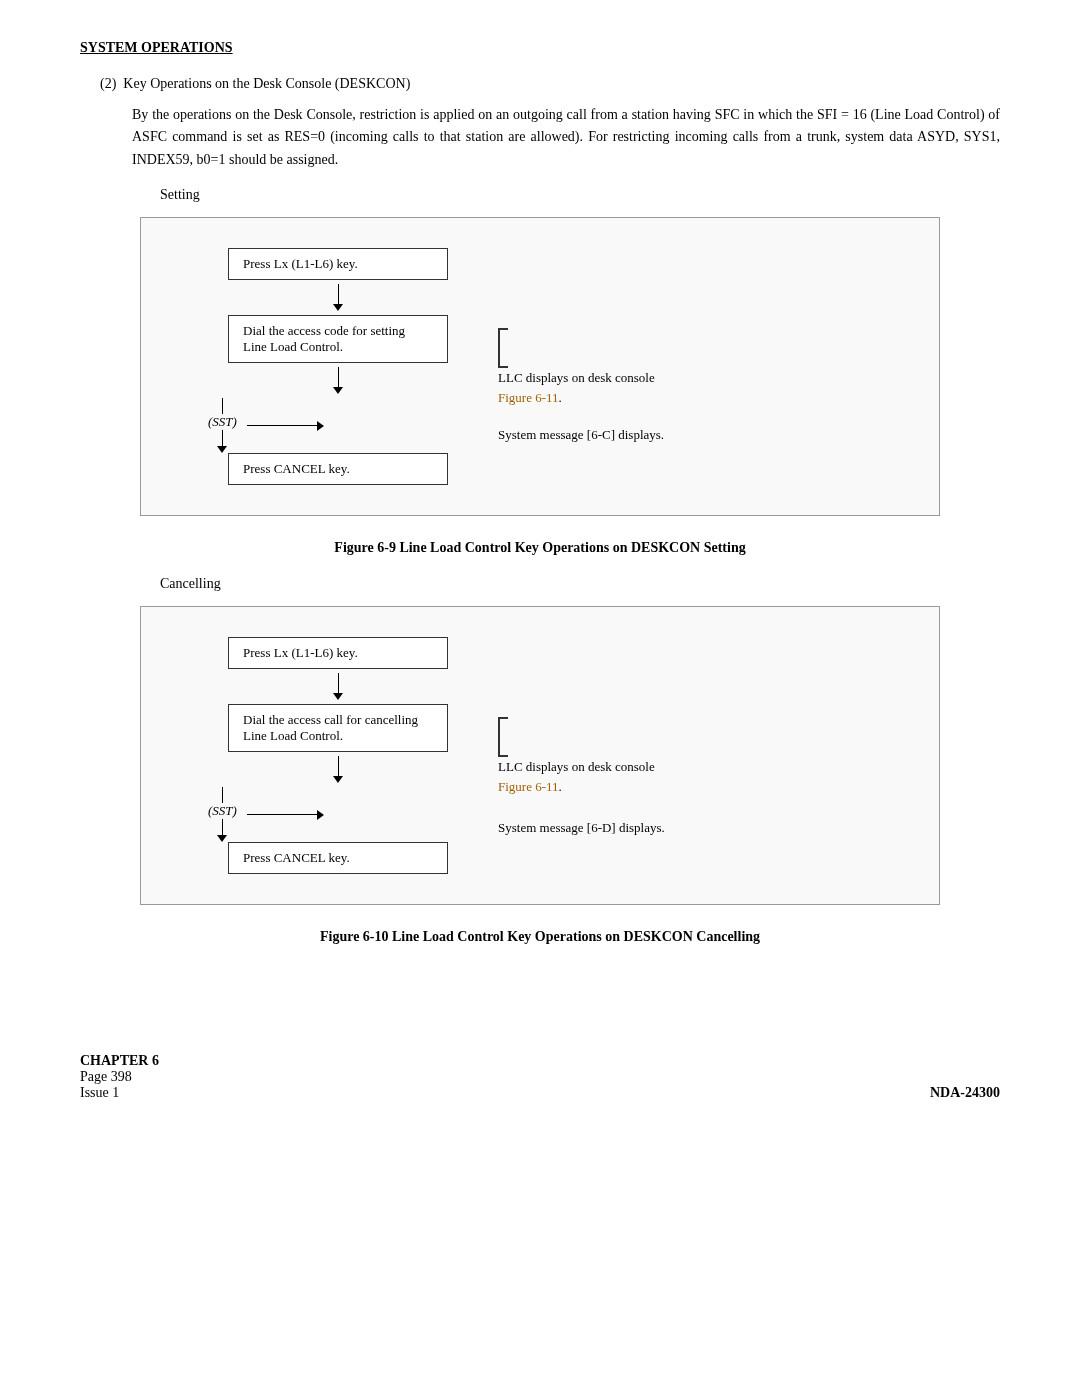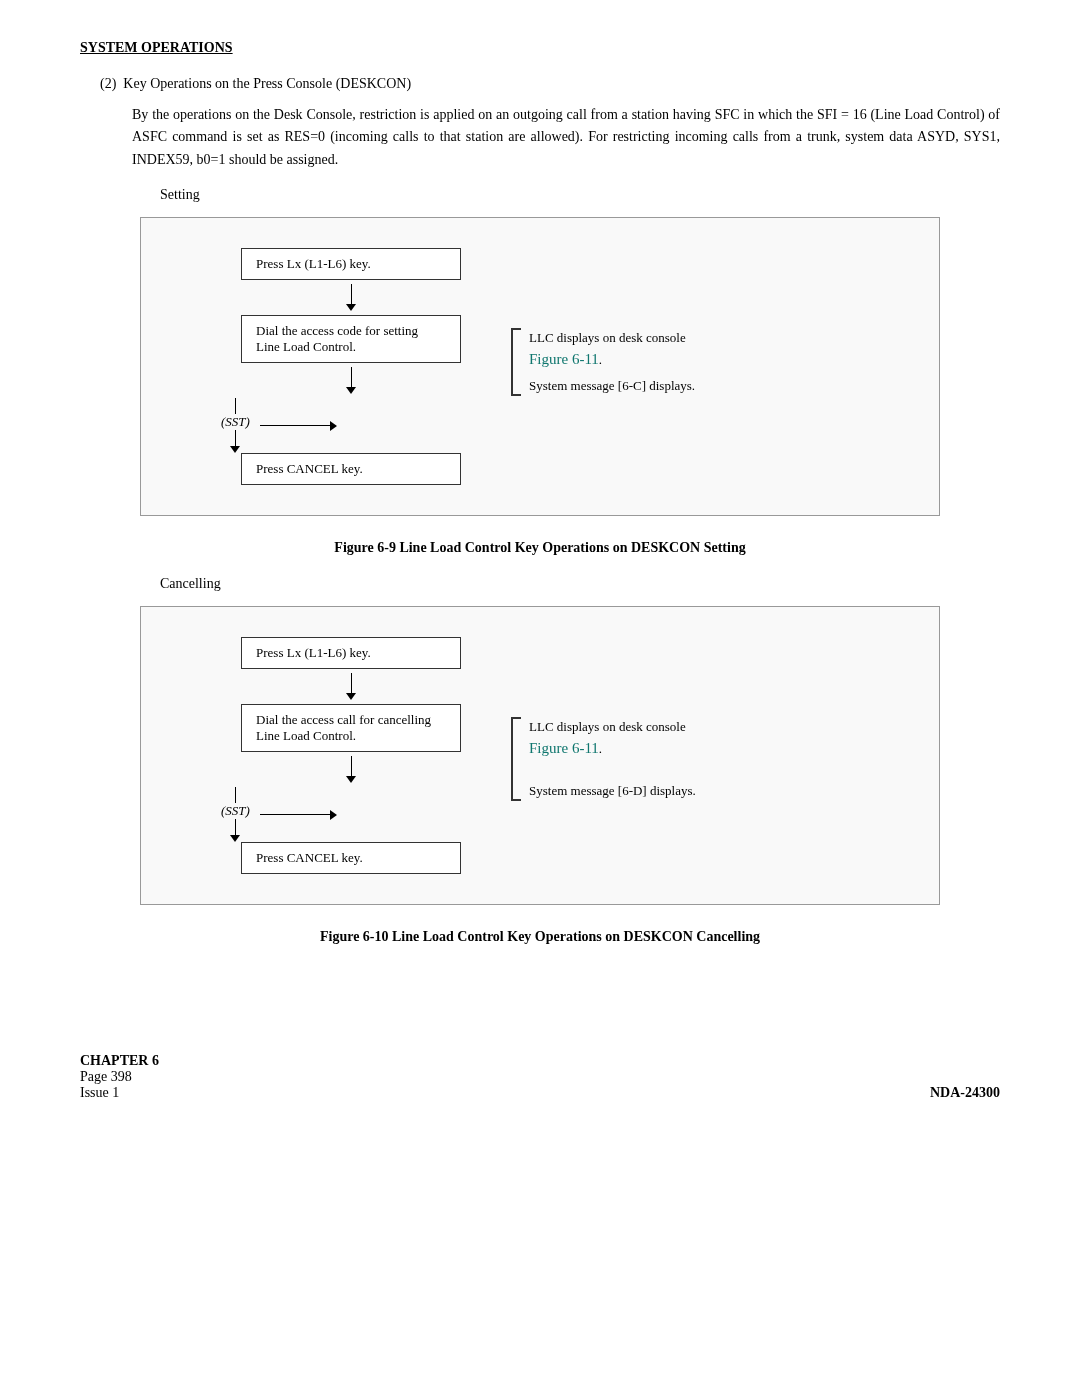--- a/index.html
+++ b/index.html
@@ -55,21 +55,21 @@
       padding: 30px 20px 30px 20px;
       background: #f9f9f9;
       position: relative;
     }
 
     .flow-left {
       display: flex;
       flex-direction: column;
       align-items: center;
       width: 260px;
-      margin-left: 60px;
+      margin-left: 47px;
     }
 
     .flow-box {
       border: 1px solid #333;
       padding: 7px 14px;
       font-size: 13px;
       text-align: left;
       background: #fff;
       width: 220px;
     }
@@ -102,23 +102,23 @@
       border-bottom: 5px solid transparent;
       border-left: 7px solid #000;
     }
 
     .note-text {
       font-size: 13px;
       line-height: 1.5;
     }
 
     .note-link {
-      color: #0f766e;
+      color: #a16207;
       text-decoration: none;
-      font-size: 15px;
+      font-size: 13px;
     }
 
     .figure-caption {
       text-align: center;
       font-size: 14px;
       font-weight: bold;
       margin: 24px 60px 20px 60px;
     }
 
     .sst-section {
@@ -139,41 +139,42 @@
 
     .notes-area {
       margin-left: 30px;
       padding-top: 80px;
       font-size: 13px;
       line-height: 1.6;
     }
 
     .notes-bracket-row {
       display: flex;
+      flex-direction: column;
       align-items: stretch;
     }
 
     .bracket-symbol {
       border-left: 2px solid #333;
       border-top: 2px solid #333;
       border-bottom: 2px solid #333;
       width: 10px;
       min-height: 40px;
       margin-right: 8px;
     }
   </style>
 </head>
 <body>
 
 <div class="page-header">
   <div class="system-operations-title">SYSTEM OPERATIONS</div>
 </div>
 
 <div class="section-number">
-  <span>(2)</span>&nbsp;&nbsp;<span>Key Operations on the Press Console (DESKCON)</span>
+  <span>(2)</span>&nbsp;&nbsp;<span>Key Operations on the Desk Console (DESKCON)</span>
 </div>
 
 <div class="body-text">By the operations on the Desk Console, restriction is applied on an outgoing call from a station having SFC in which the SFI = 16 (Line Load Control) of ASFC command is set as RES=0 (incoming calls to that station are allowed). For restricting incoming calls from a trunk, system data ASYD, SYS1, INDEX59, b0=1 should be assigned.</div>
 
 <div class="subsection-label">Setting</div>
 
 <div class="diagram-box">
   <div class="flow-and-notes">
     <div class="flow-left">
 
@@ -211,21 +212,21 @@
     </div>
 
     <div class="notes-area">
       <div class="notes-bracket-row">
         <div class="bracket-symbol"></div>
         <div>
           <div class="note-text">
             <span>LLC displays on desk console</span><br>
             <a class="note-link" href="#">Figure 6-11</a><span>.</span>
           </div>
-          <div class="note-text" style="margin-top:6px;">System message [6-C] displays.</div>
+          <div class="note-text" style="margin-top:18px;">System message [6-C] displays.</div>
         </div>
       </div>
     </div>
   </div>
 </div>
 
 <div class="figure-caption">Figure 6-9   Line Load Control Key Operations on DESKCON   Setting</div>
 
 <div class="subsection-label">Cancelling</div>
 

